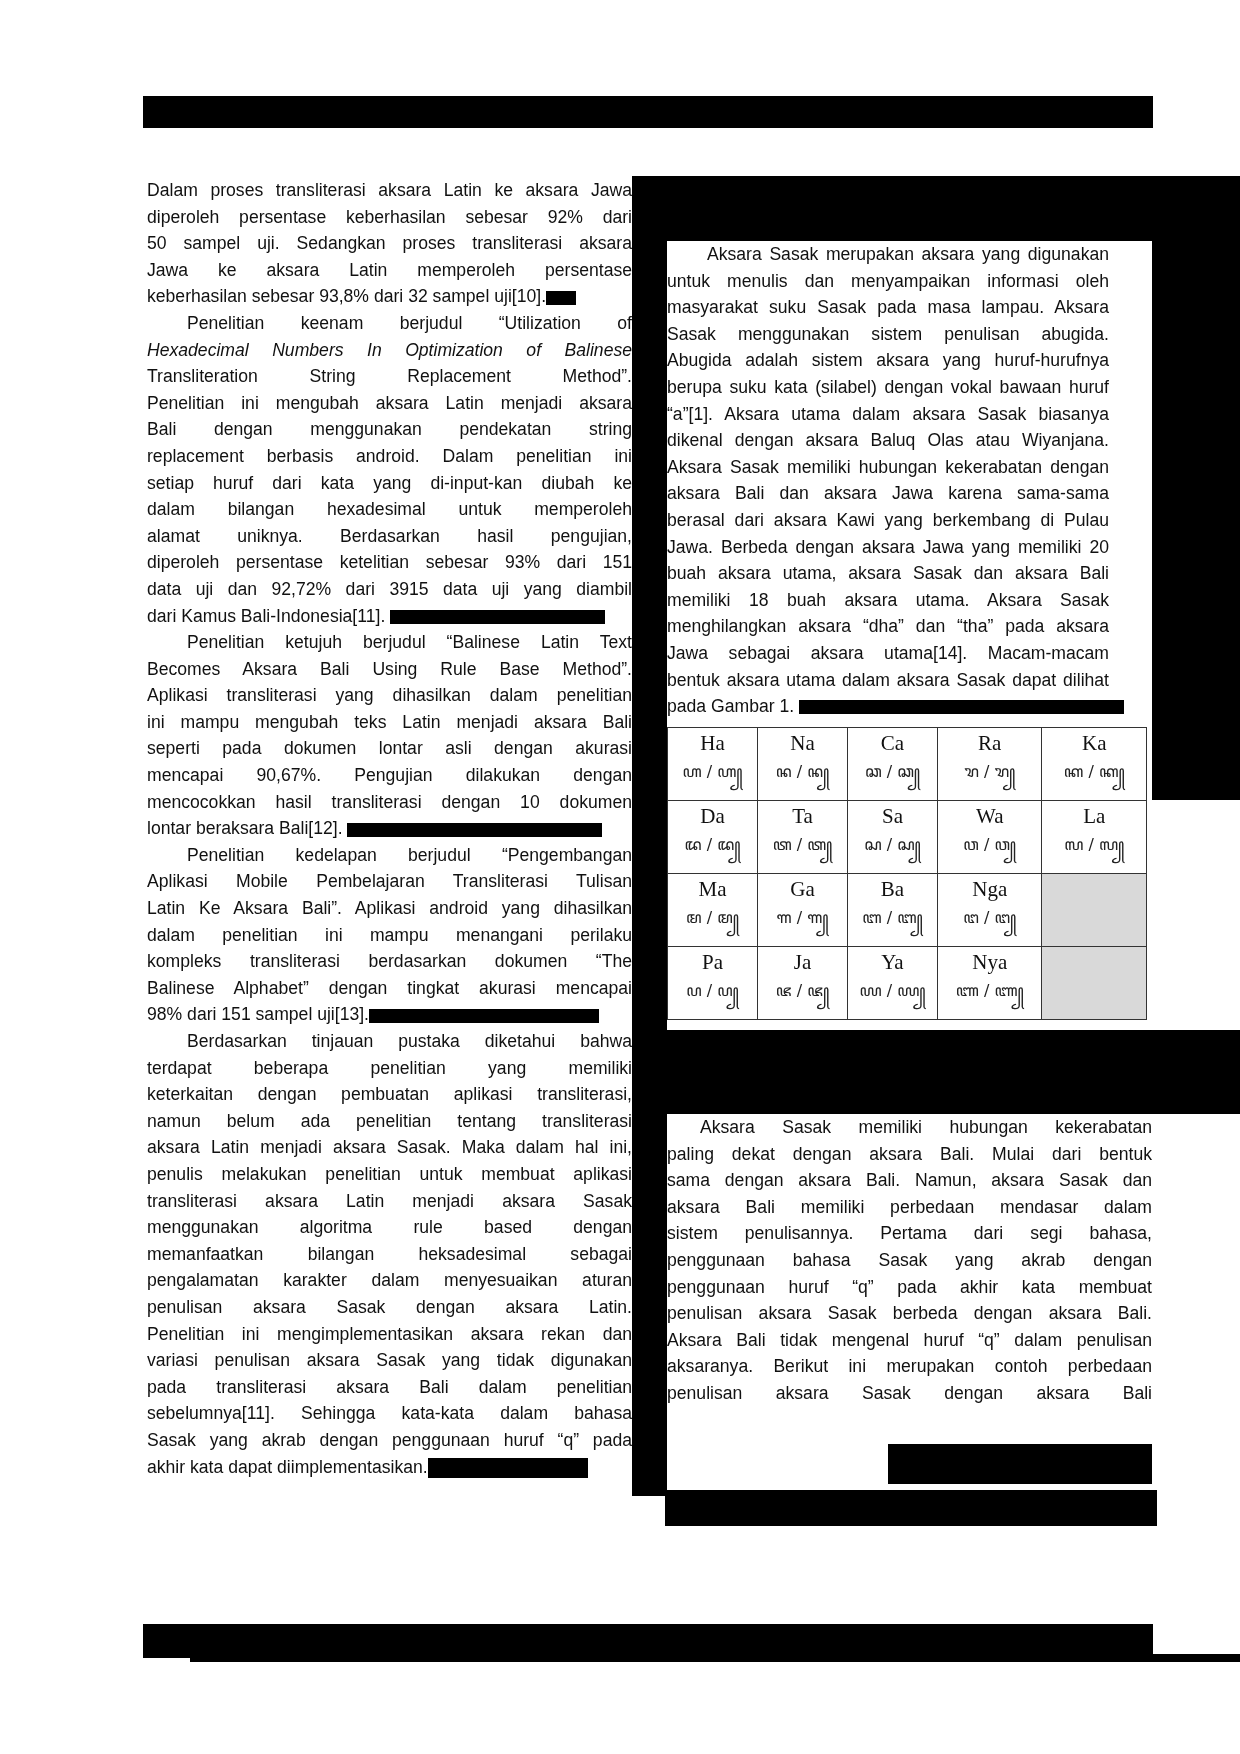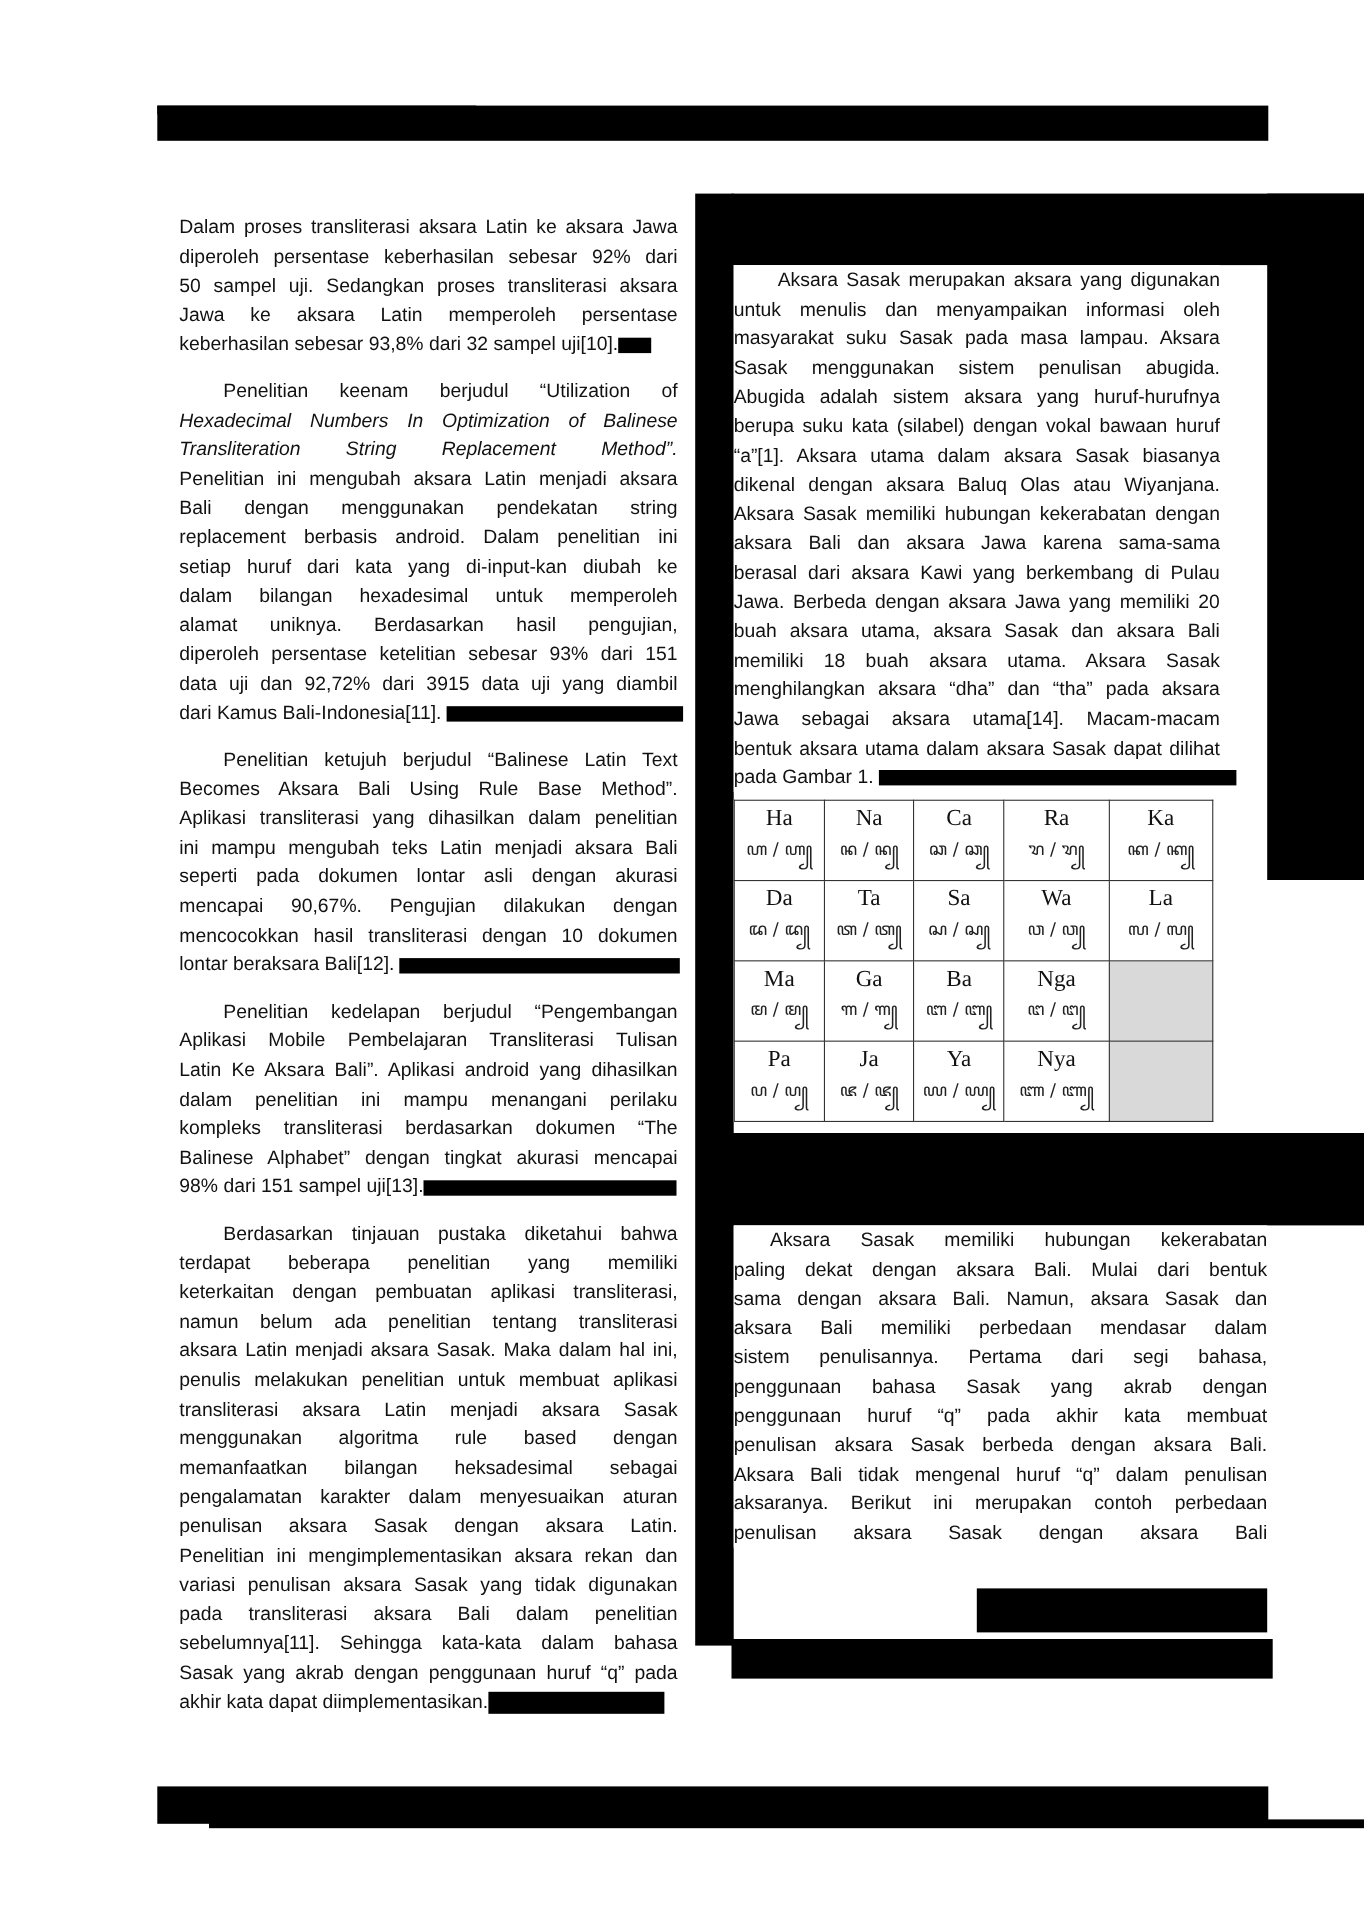--- a/index.html
+++ b/index.html
@@ -1,20 +1,20 @@
 <!DOCTYPE html>
 <html><head>
 <meta charset="utf-8">
 <style>
   html, body { margin:0; padding:0; background:#fff; }
   body { width:1240px; height:1754px; position:relative; overflow:hidden;
          font-family:"Liberation Sans", "DejaVu Sans", sans-serif; color:#111; }
   .blk { position:absolute; background:#000; }
   .col { position:absolute; font-size:17.6px; line-height:26.6px; text-align:justify; }
-  .col p { margin:16px; }
+  .col p { margin:0; }
   .col .line { display:block; text-align:justify; text-align-last:justify; white-space:nowrap; }
   .col .last { text-align-last:left; }
   .wbg { background:#fff; }
   .redact { display:inline-block; background:#000; height:14px; vertical-align:middle; }
   table.fig { position:absolute; border-collapse:collapse; background:#fff;
               font-family:"Liberation Serif", "DejaVu Serif", serif; }
   table.fig td { border:1.5px solid #333; width:86px; height:70px; text-align:center; vertical-align:top; padding:2px 0 0 0; }
   table.fig td.wide { width:100px; }
   table.fig td.empty { background:#d9d9d9; }
   .lat { font-size:21px; line-height:26px; display:block; }
@@ -37,21 +37,21 @@
   <p>
     <span class="line">Dalam proses transliterasi aksara Latin ke aksara Jawa</span>
     <span class="line">diperoleh persentase keberhasilan sebesar 92% dari</span>
     <span class="line">50 sampel uji. Sedangkan proses transliterasi aksara</span>
     <span class="line">Jawa ke aksara Latin memperoleh persentase</span>
     <span class="line last"><span>keberhasilan sebesar 93,8% dari 32 sampel uji[10].</span><span class="redact" style="width:30px;"></span></span>
   </p>
   <p>
     <span class="line" style="padding-left:40px;">Penelitian keenam berjudul “Utilization of</span>
     <span class="line" style="font-style:italic;">Hexadecimal Numbers In Optimization of Balinese</span>
-    <span class="line" style="font-style:italic;">Transliteration String Replacement Method”.</span>
+    <span class="line" style="">Transliteration String Replacement Method”.</span>
     <span class="line">Penelitian ini mengubah aksara Latin menjadi aksara</span>
     <span class="line">Bali dengan menggunakan pendekatan string</span>
     <span class="line">replacement berbasis android. Dalam penelitian ini</span>
     <span class="line">setiap huruf dari kata yang di-input-kan diubah ke</span>
     <span class="line">dalam bilangan hexadesimal untuk memperoleh</span>
     <span class="line">alamat uniknya. Berdasarkan hasil pengujian,</span>
     <span class="line">diperoleh persentase ketelitian sebesar 93% dari 151</span>
     <span class="line">data uji dan 92,72% dari 3915 data uji yang diambil</span>
     <span class="line last"><span>dari Kamus Bali-Indonesia[11].</span> <span class="redact" style="width:215px;"></span></span>
   </p>
@@ -109,21 +109,21 @@
   <span class="line">berasal dari aksara Kawi yang berkembang di Pulau</span>
   <span class="line">Jawa. Berbeda dengan aksara Jawa yang memiliki 20</span>
   <span class="line">buah aksara utama, aksara Sasak dan aksara Bali</span>
   <span class="line">memiliki 18 buah aksara utama. Aksara Sasak</span>
   <span class="line">menghilangkan aksara “dha” dan “tha” pada aksara</span>
   <span class="line">Jawa sebagai aksara utama[14]. Macam-macam</span>
   <span class="line">bentuk aksara utama dalam aksara Sasak dapat dilihat</span>
   <span class="line last"><span>pada Gambar 1.</span> <span class="redact" style="width:325px;"></span></span>
 </div>
 
-<table class="fig" style="left:667px; top:727px; width:436px;">
+<table class="fig" style="left:667px; top:727px; width:480px;">
   <tbody>
       <tr>
     <td>
           <span class="lat">Ha</span>
           <span class="glyph">ꦲ / ꦲ꧀</span>
         </td>
     <td>
           <span class="lat">Na</span>
           <span class="glyph">ꦤ / ꦤ꧀</span>
         </td>

